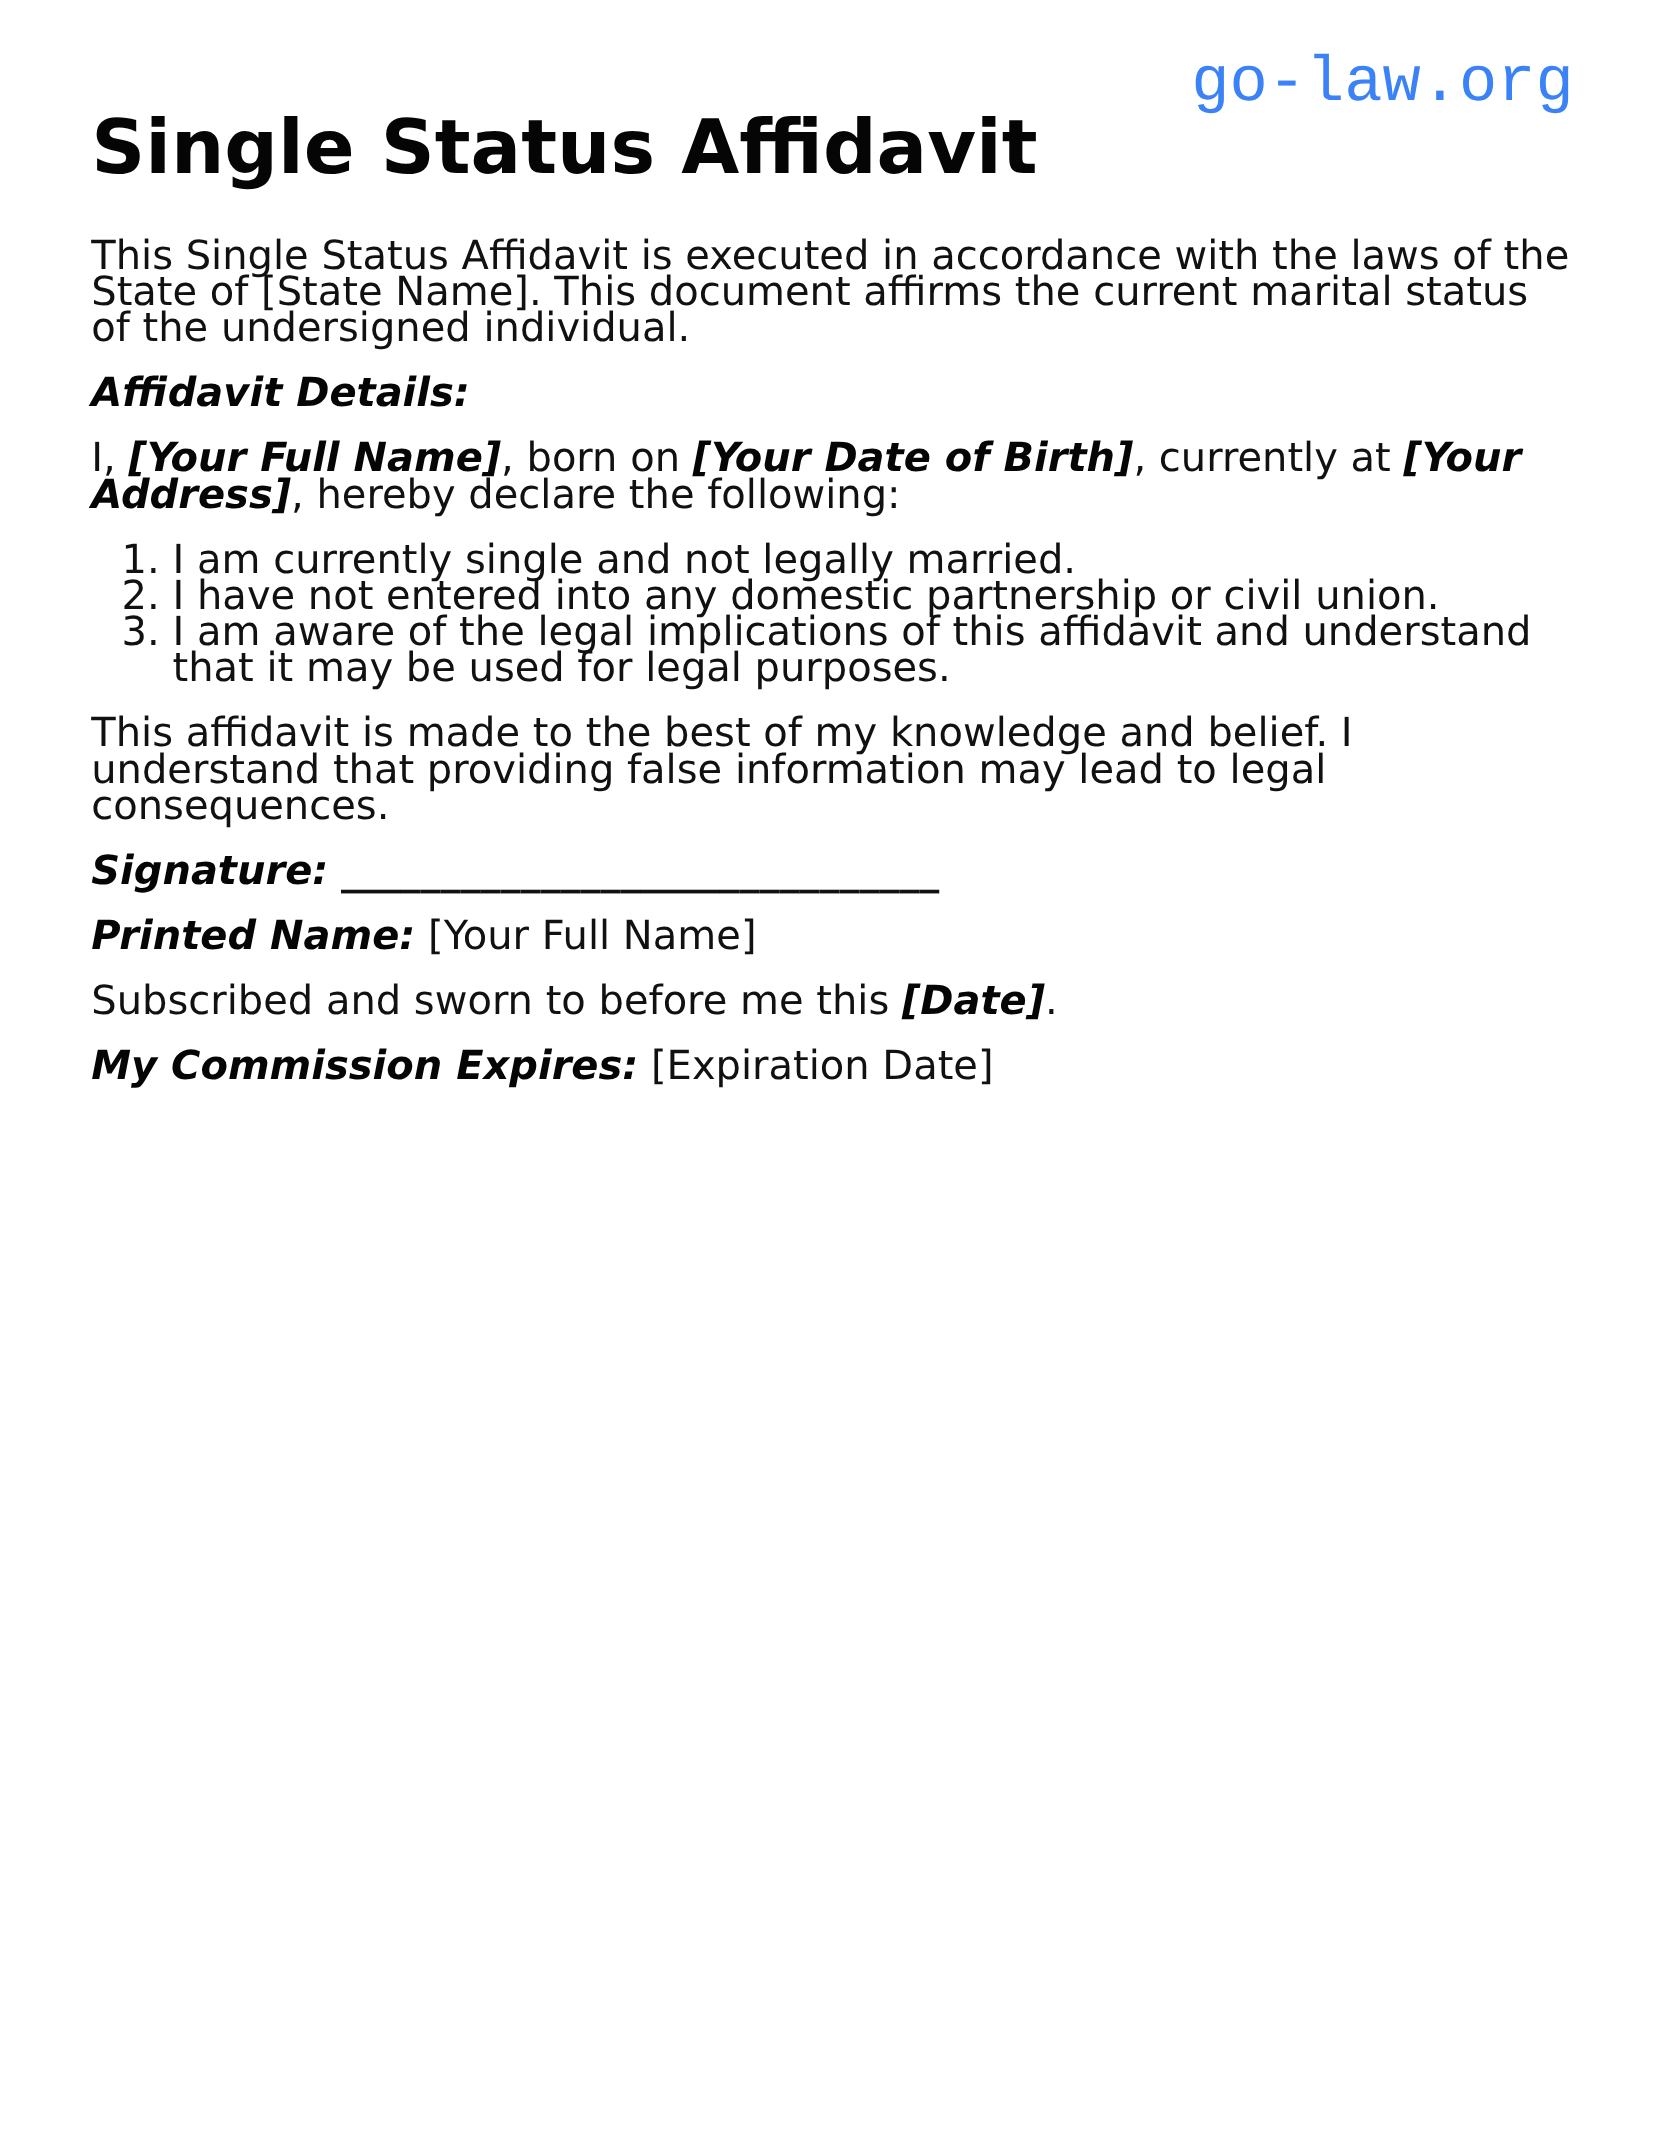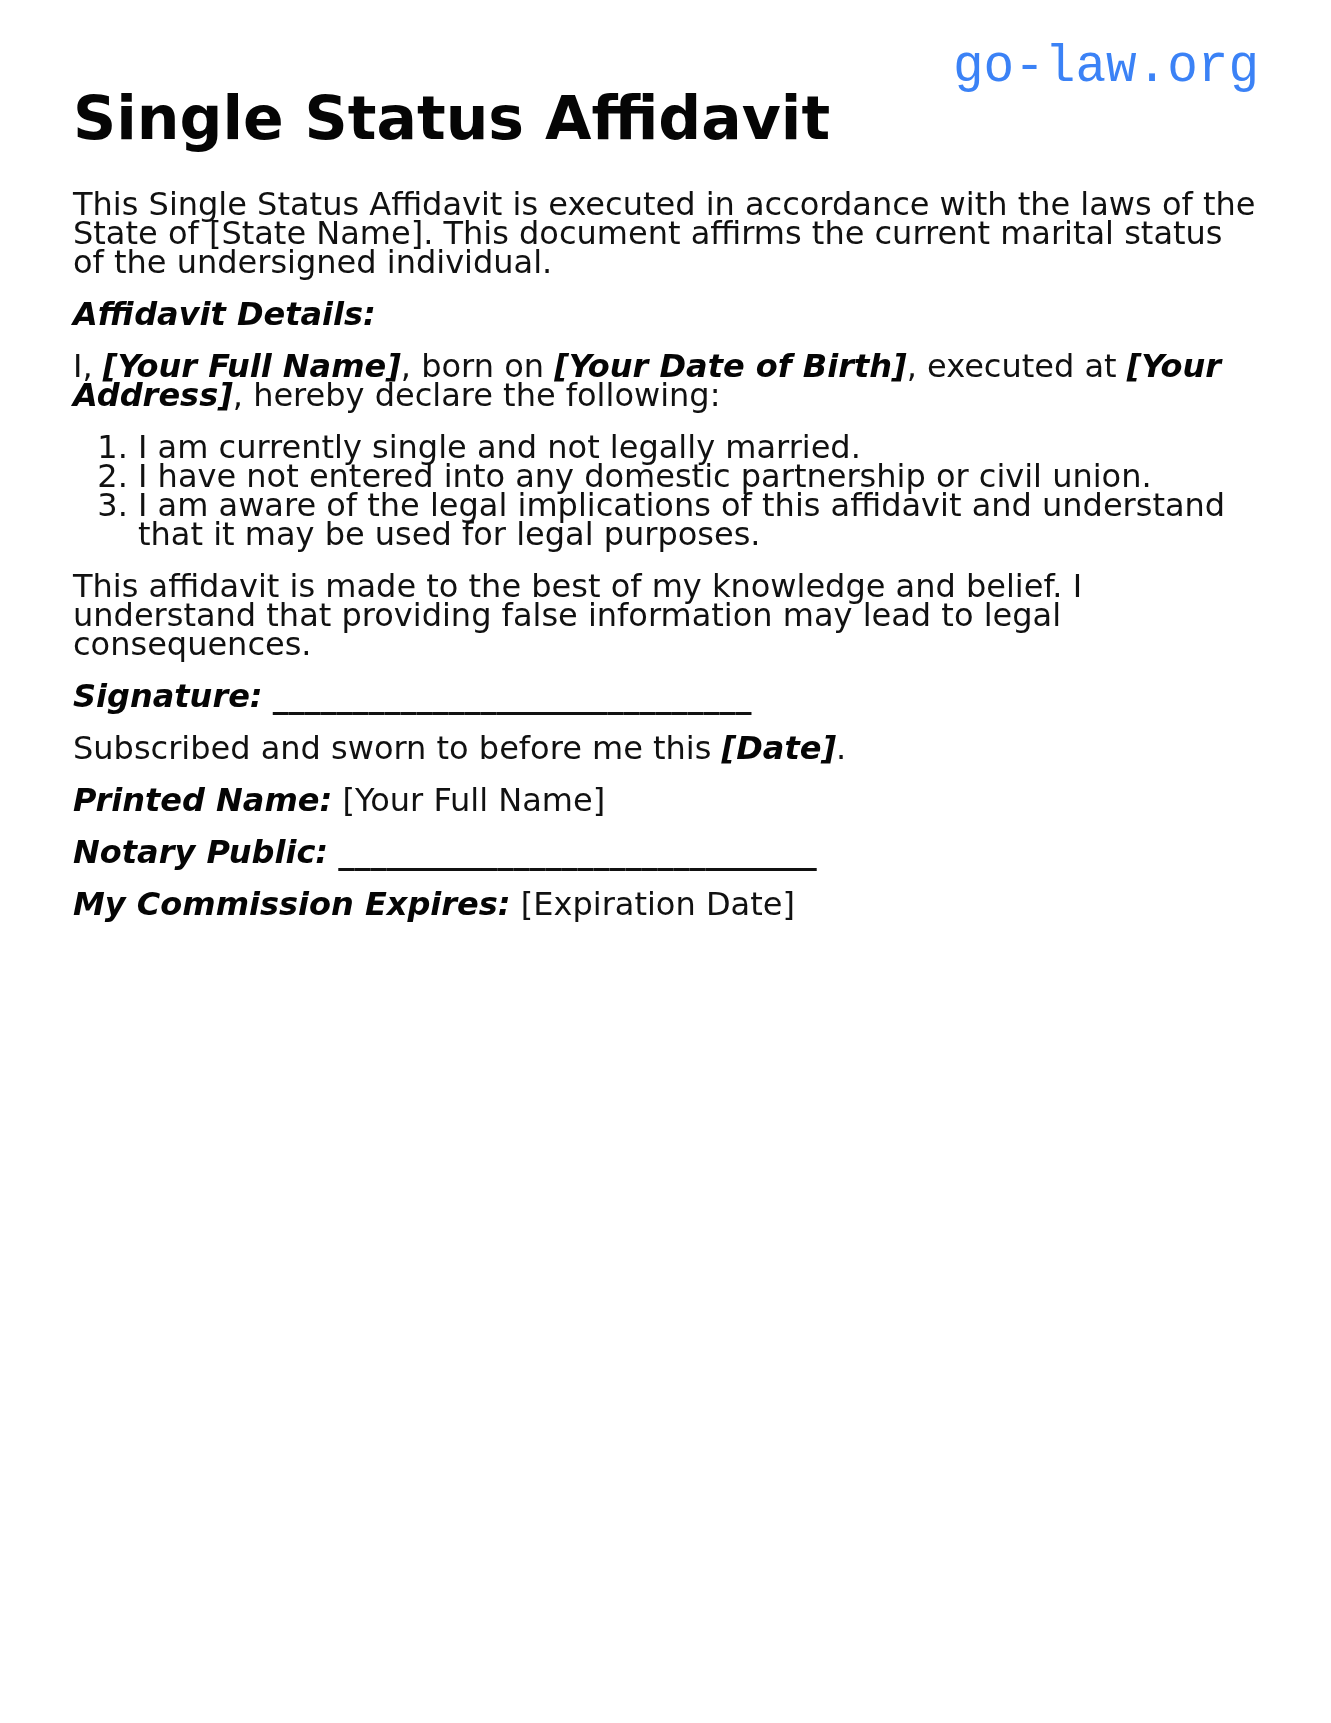--- a/index.html
+++ b/index.html
@@ -77,34 +77,33 @@
 <div class="watermark">go-law.org</div>
 
 <div class="page">
   <h1>Single Status Affidavit</h1>
 
   <div class="body-text">
     <p>This Single Status Affidavit is executed in accordance with the laws of the State of [State Name]. This document affirms the current marital status of the undersigned individual.</p>
 
     <p><b>Affidavit Details:</b></p>
 
-    <p><span>I, </span><b>[Your Full Name]</b><span>, born on </span><b>[Your Date of Birth]</b><span>, executed at </span><b>[Your Address]</b><span>, hereby declare the following:</span></p>
+    <p><span>I, </span><b>[Your Full Name]</b><span>, born on </span><b>[Your Date of Birth]</b><span>, currently at </span><b>[Your Address]</b><span>, hereby declare the following:</span></p>
 
     <ol>
       <li>I am currently single and not legally married.</li>
       <li>I have not entered into any domestic partnership or civil union.</li>
       <li>I am aware of the legal implications of this affidavit and understand that it may be used for legal purposes.</li>
     </ol>
 
     <p>This affidavit is made to the best of my knowledge and belief. I understand that providing false information may lead to legal consequences.</p>
 
 
     <p><b>Signature:</b> <span class="blank-line">______________________________</span></p>
 
+    <p><b>Printed Name:</b> <span>[Your Full Name]</span></p>
+
     <p><span>Subscribed and sworn to before me this </span><b>[Date]</b><span>.</span></p>
 
-    <p><b>Printed Name:</b> <span>[Your Full Name]</span></p>
-
-    <p><b>Notary Public:</b> <span class="blank-line">______________________________</span></p>
 
     <p><b>My Commission Expires:</b> <span>[Expiration Date]</span></p>
   </div>
 </div>
 
 </body></html>

